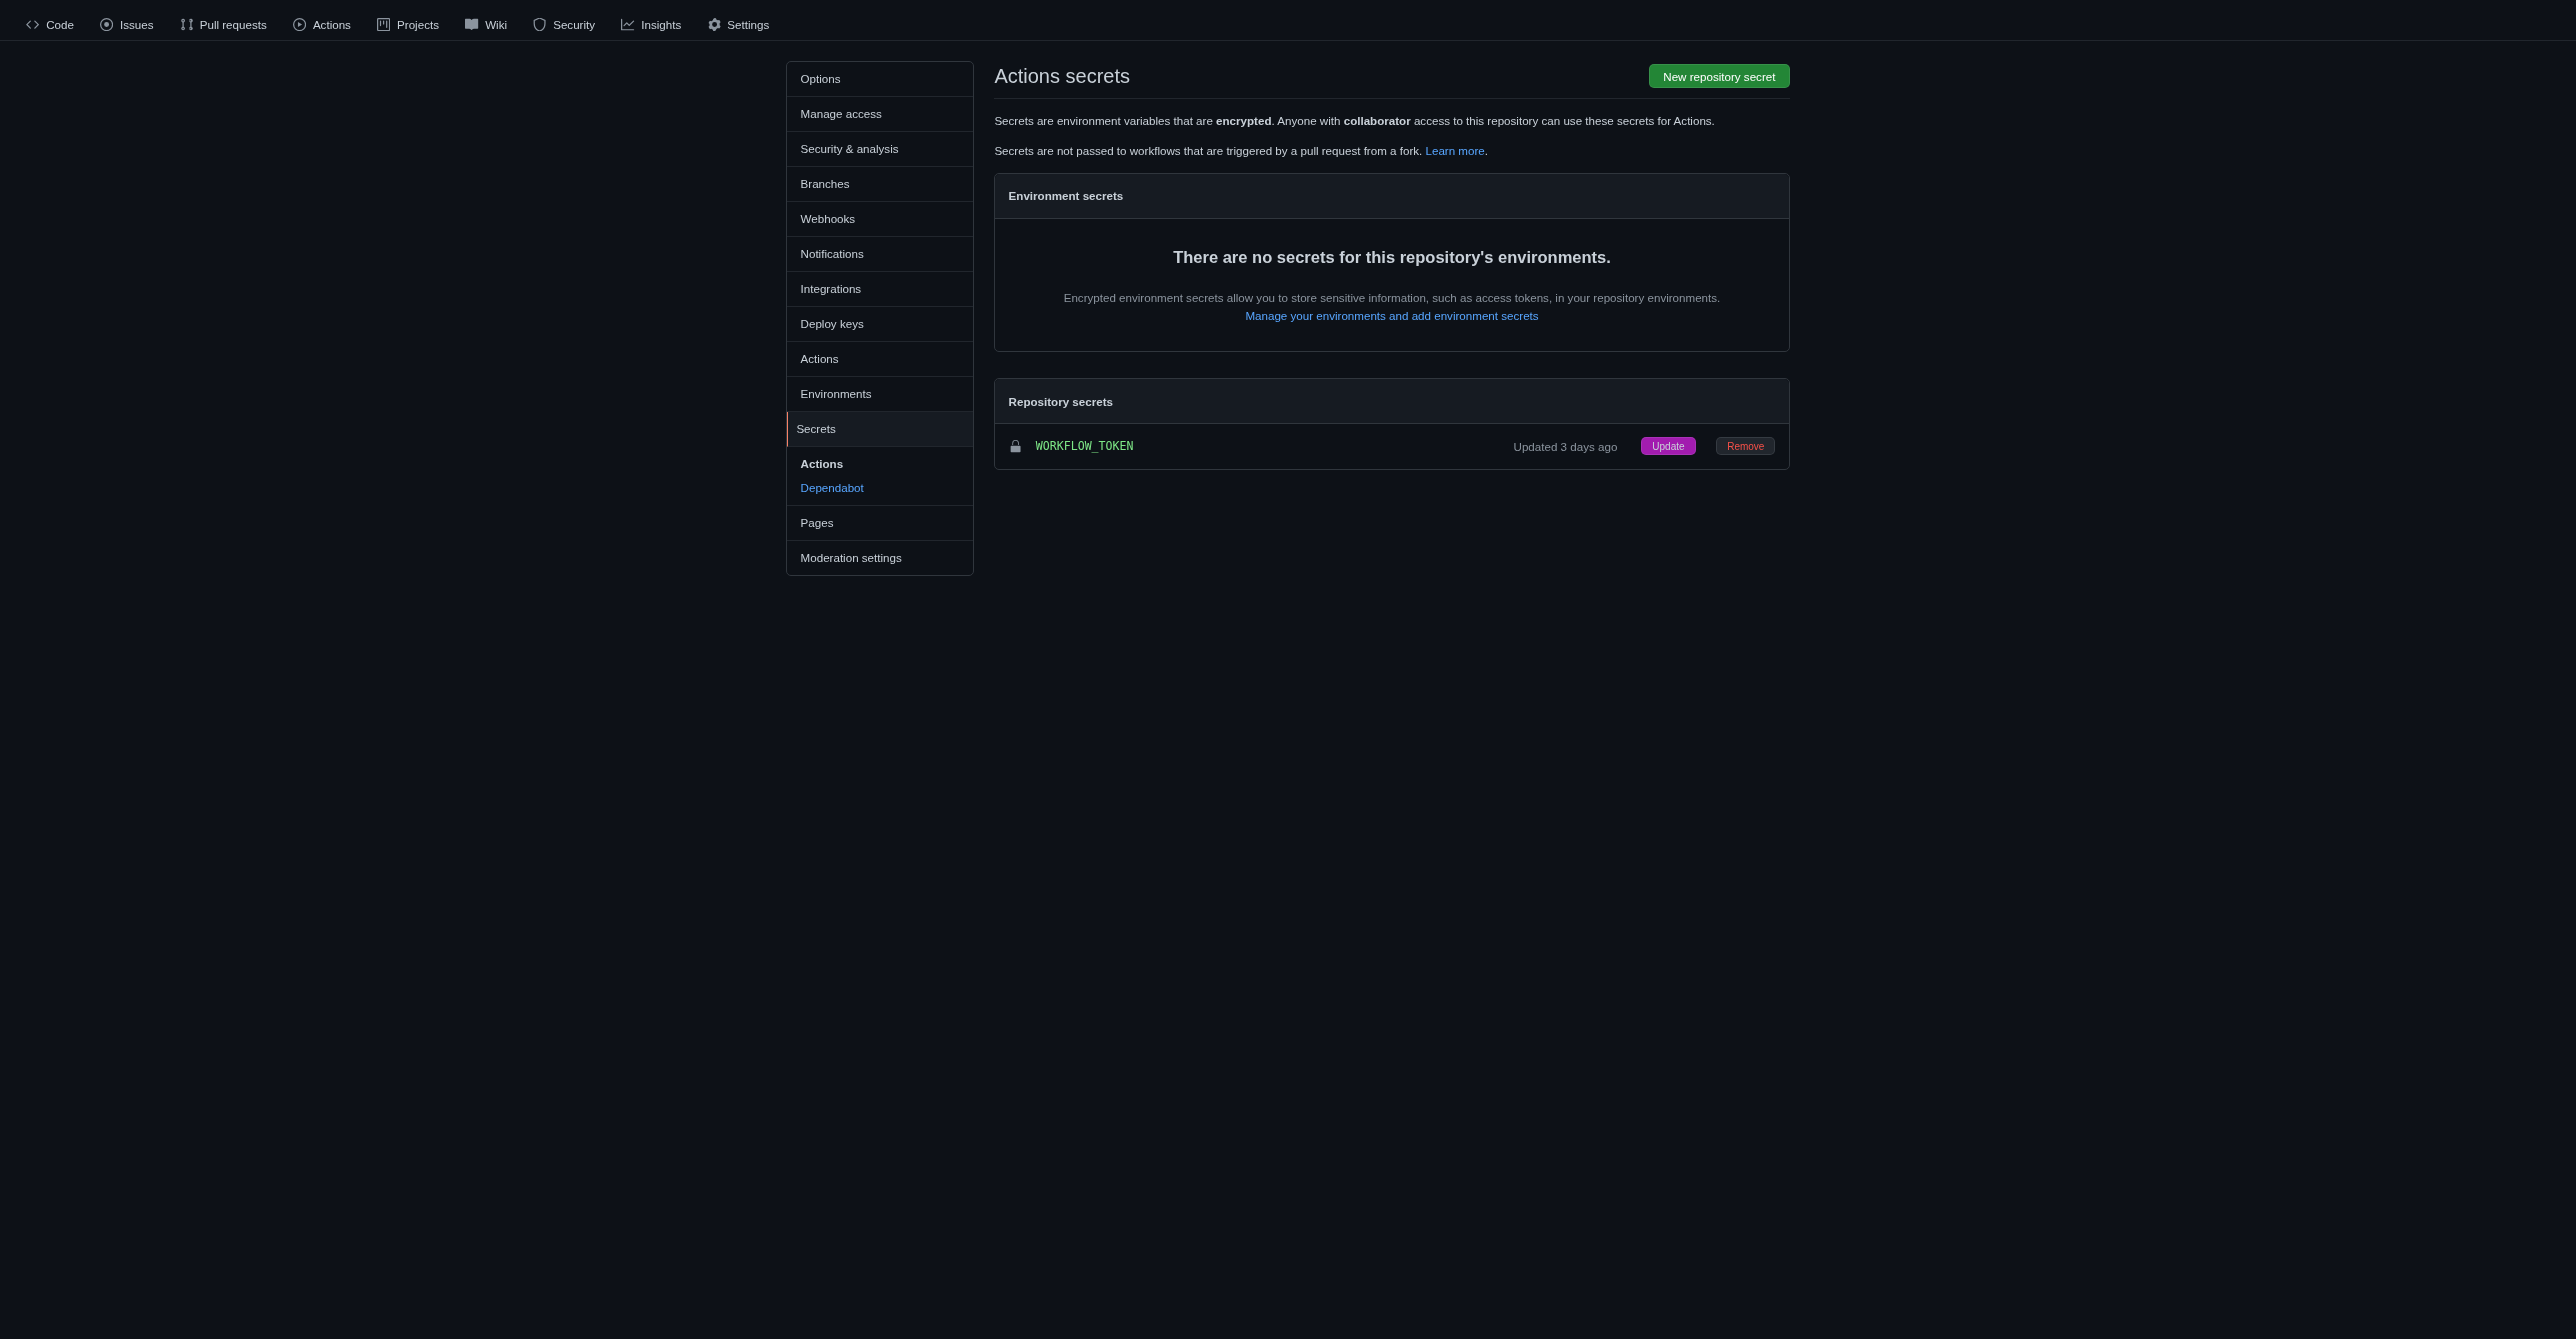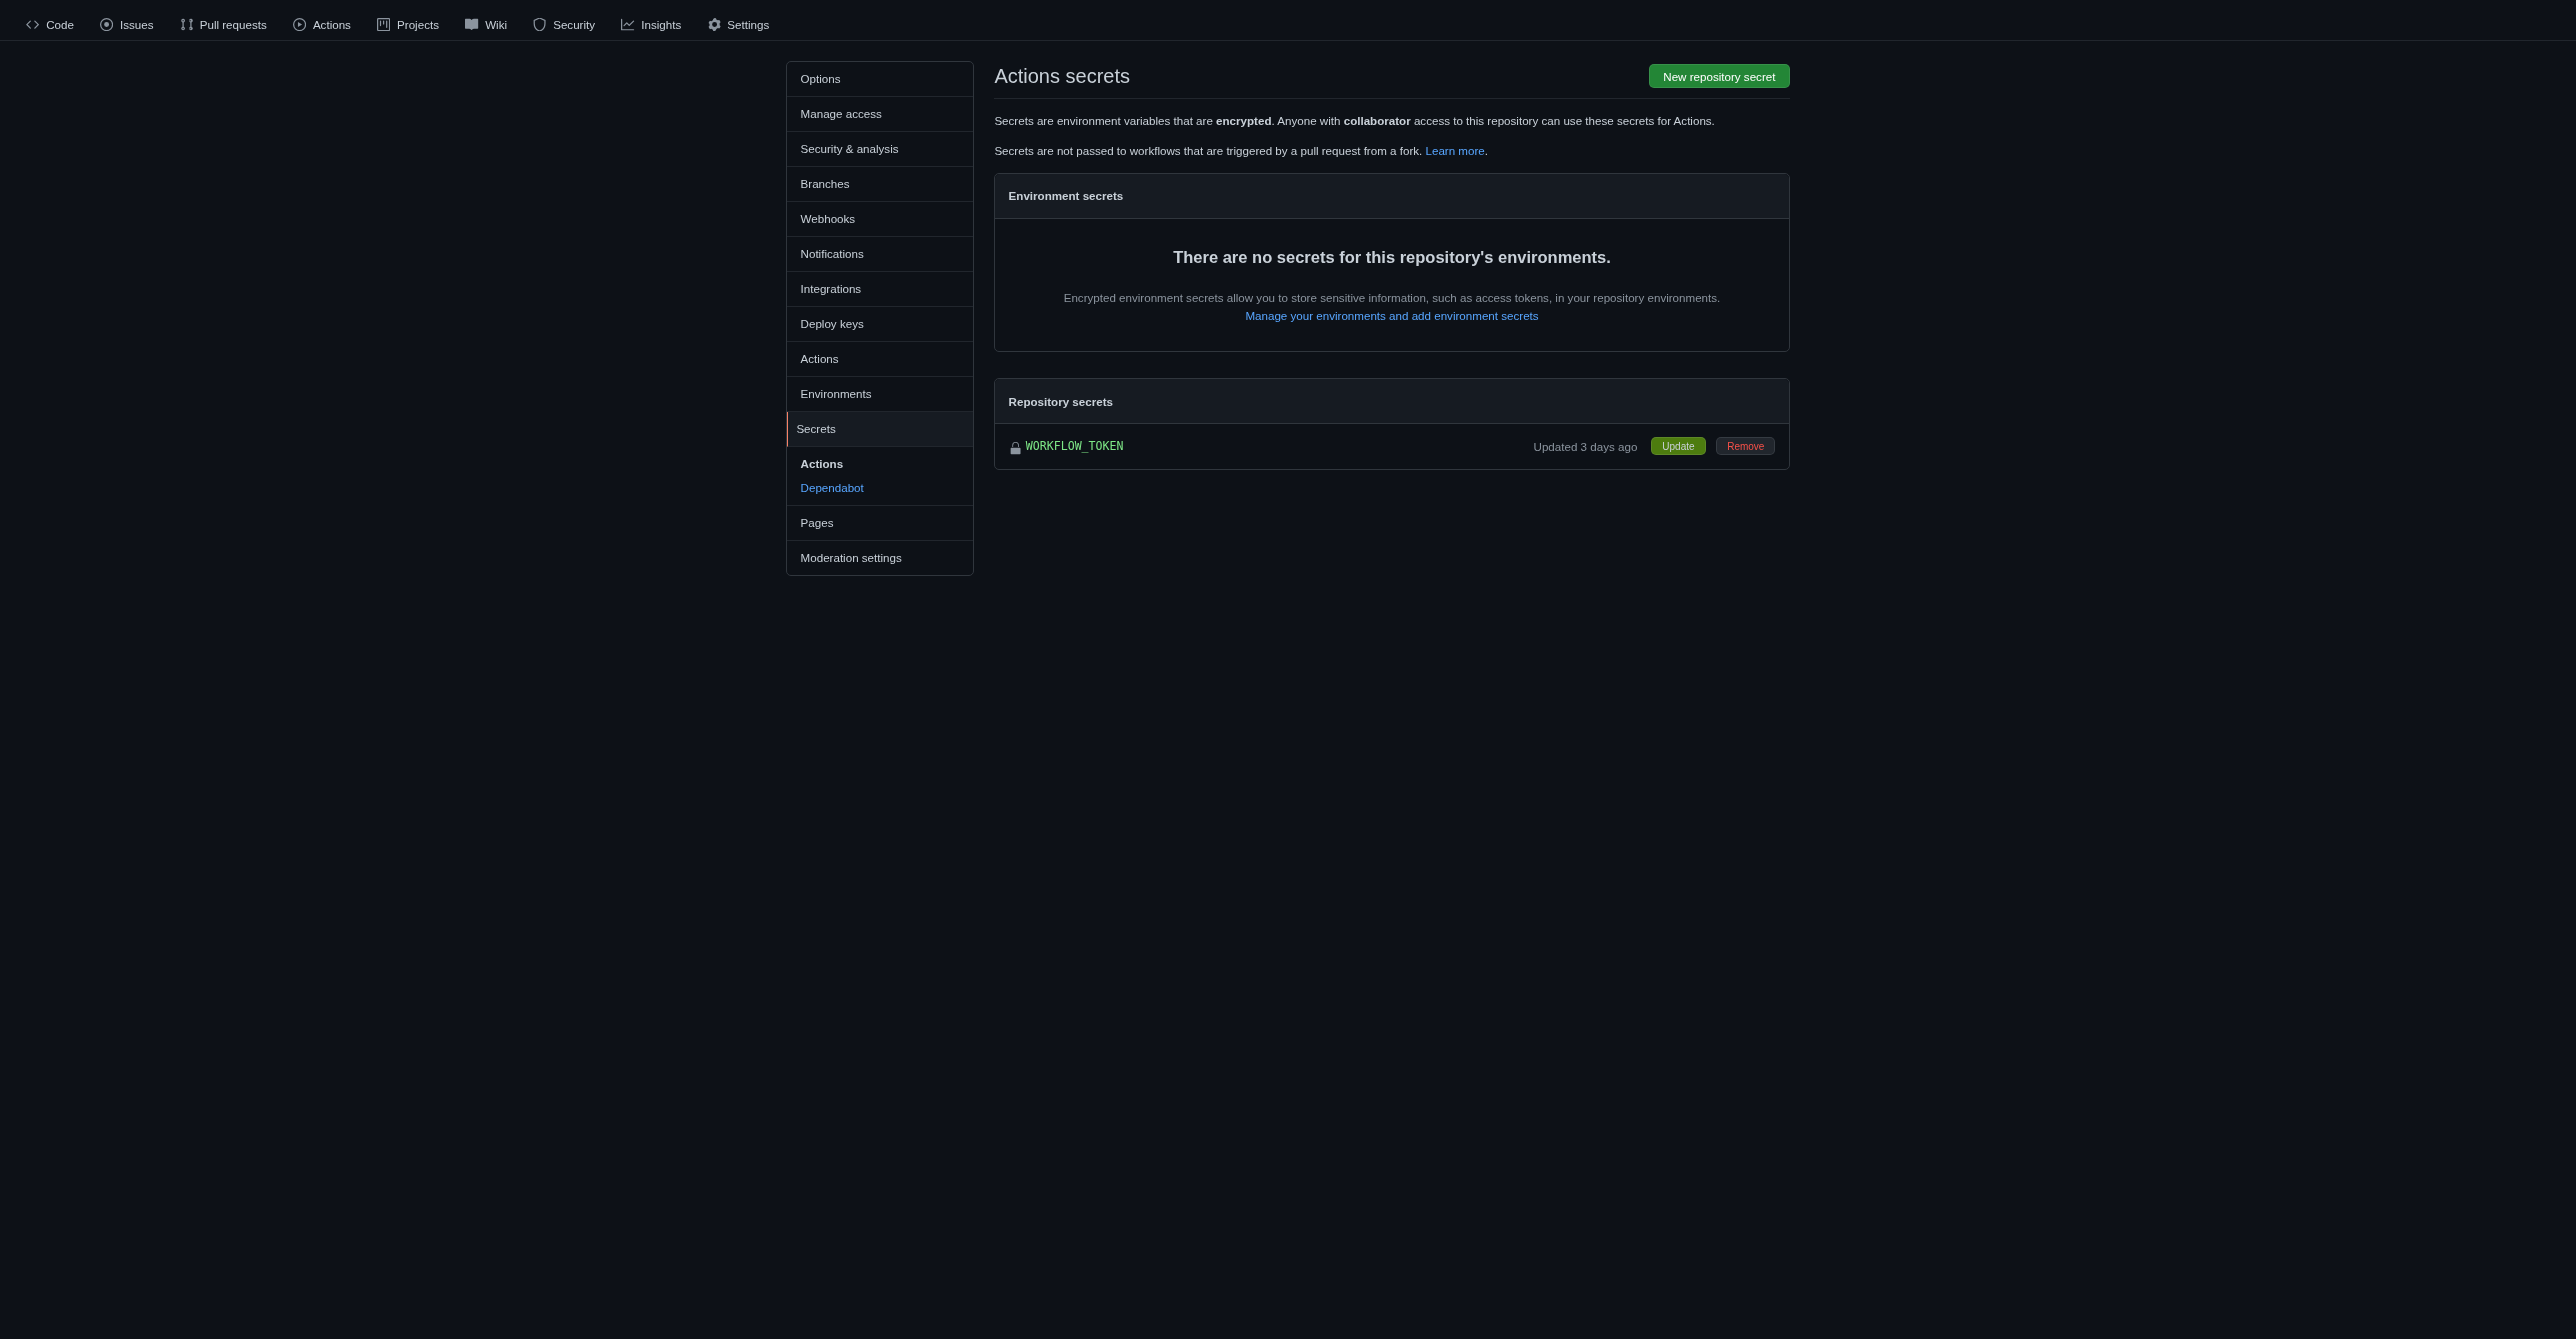--- a/index.html
+++ b/index.html
@@ -160,41 +160,41 @@
       margin-bottom: 19px;
       color: #c9d1d9;
     }
     .empty-desc {
       color: #8b949e;
       margin-bottom: 1px;
     }
     
     .secret-row {
       display: flex;
-      align-items: flex-end;
+      align-items: center;
       padding: 13.2px;
-      gap: 4px;
+      gap: 14px;
     }
     .lock-icon {
       width: 13.2px;
       height: 13.2px;
       fill: #8b949e;
     }
     .secret-name {
       font-family: ui-monospace, SFMono-Regular, "SF Mono", Menlo, Consolas, monospace;
       color: #7ee787;
       font-size: 11.6px;
       flex: 1;
     }
     .secret-updated {
       color: #8b949e;
       margin-right: 10px;
     }
     .btn-small {
-      background-color: #4d7c0f;
+      background-color: #a21caf;
       color: #c9d1d9;
       border: 0.8px solid rgba(240,246,252,0.1);
       border-radius: 5px;
       padding: 2.5px 10px;
       font-size: 10px;
       font-weight: 500;
       cursor: pointer;
     }
     .btn-danger {
       background-color: #21262d;

